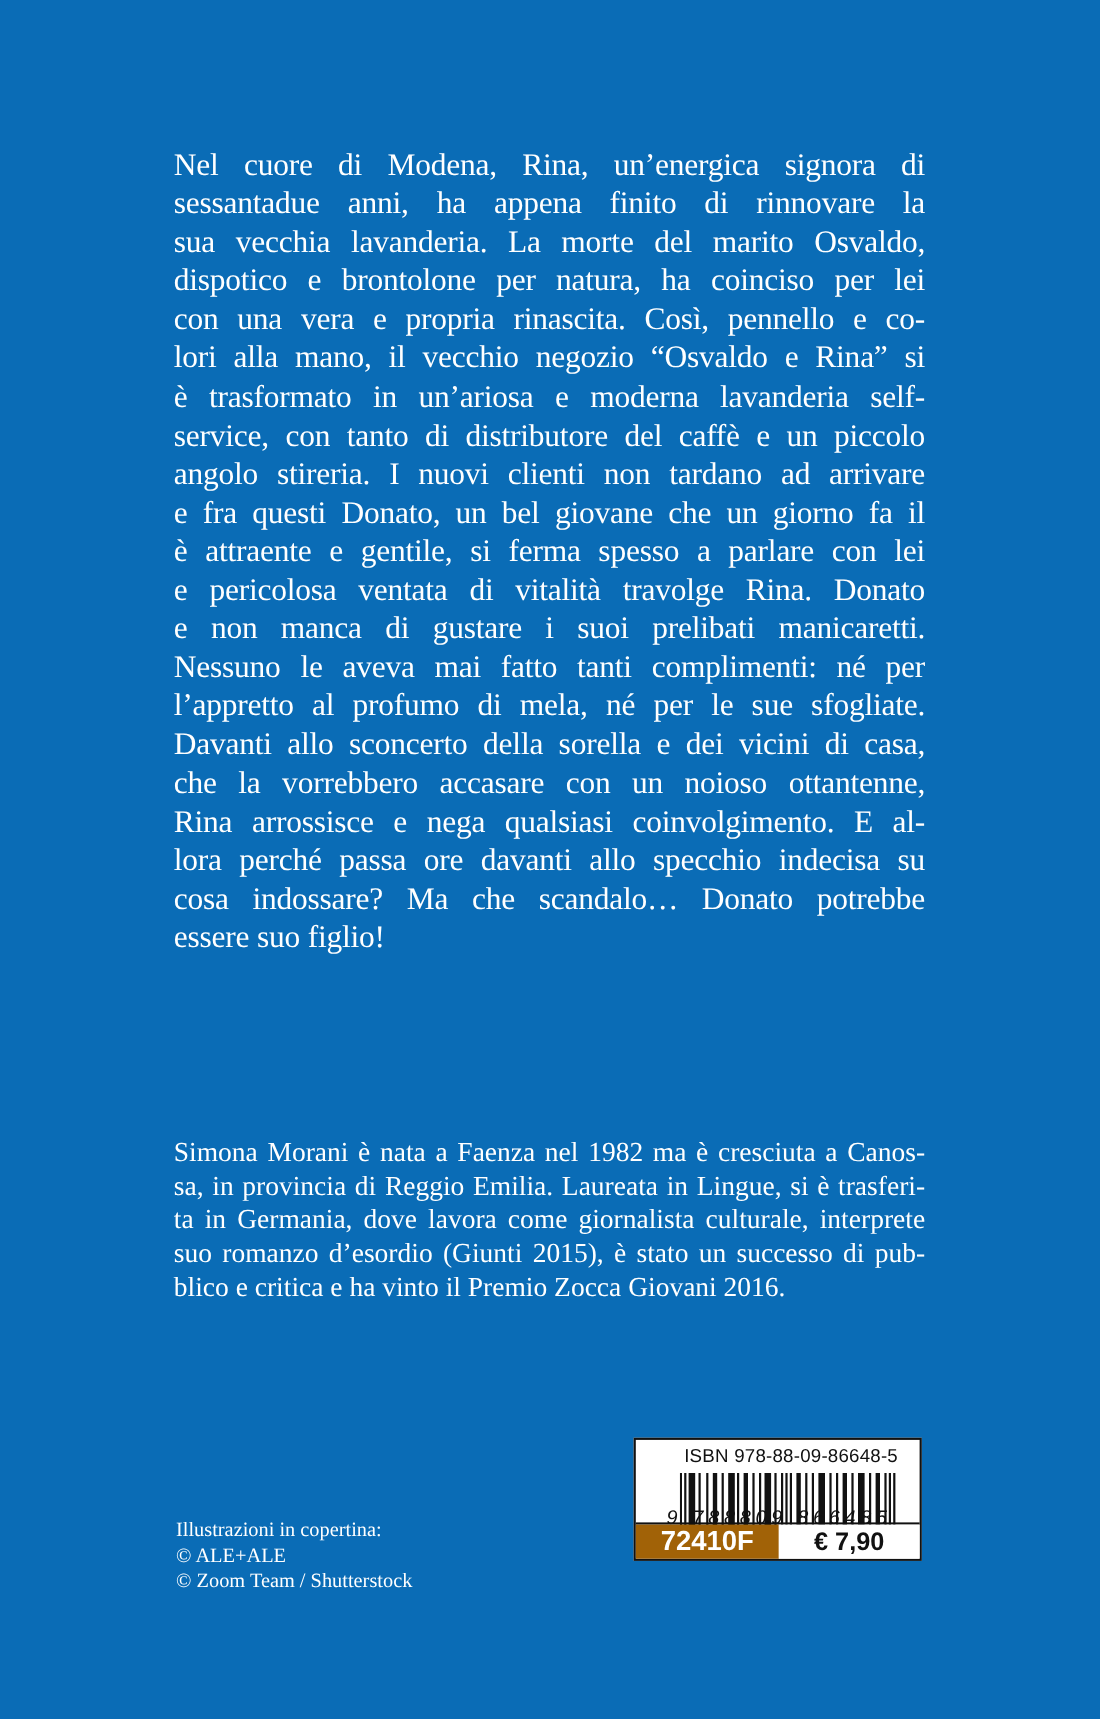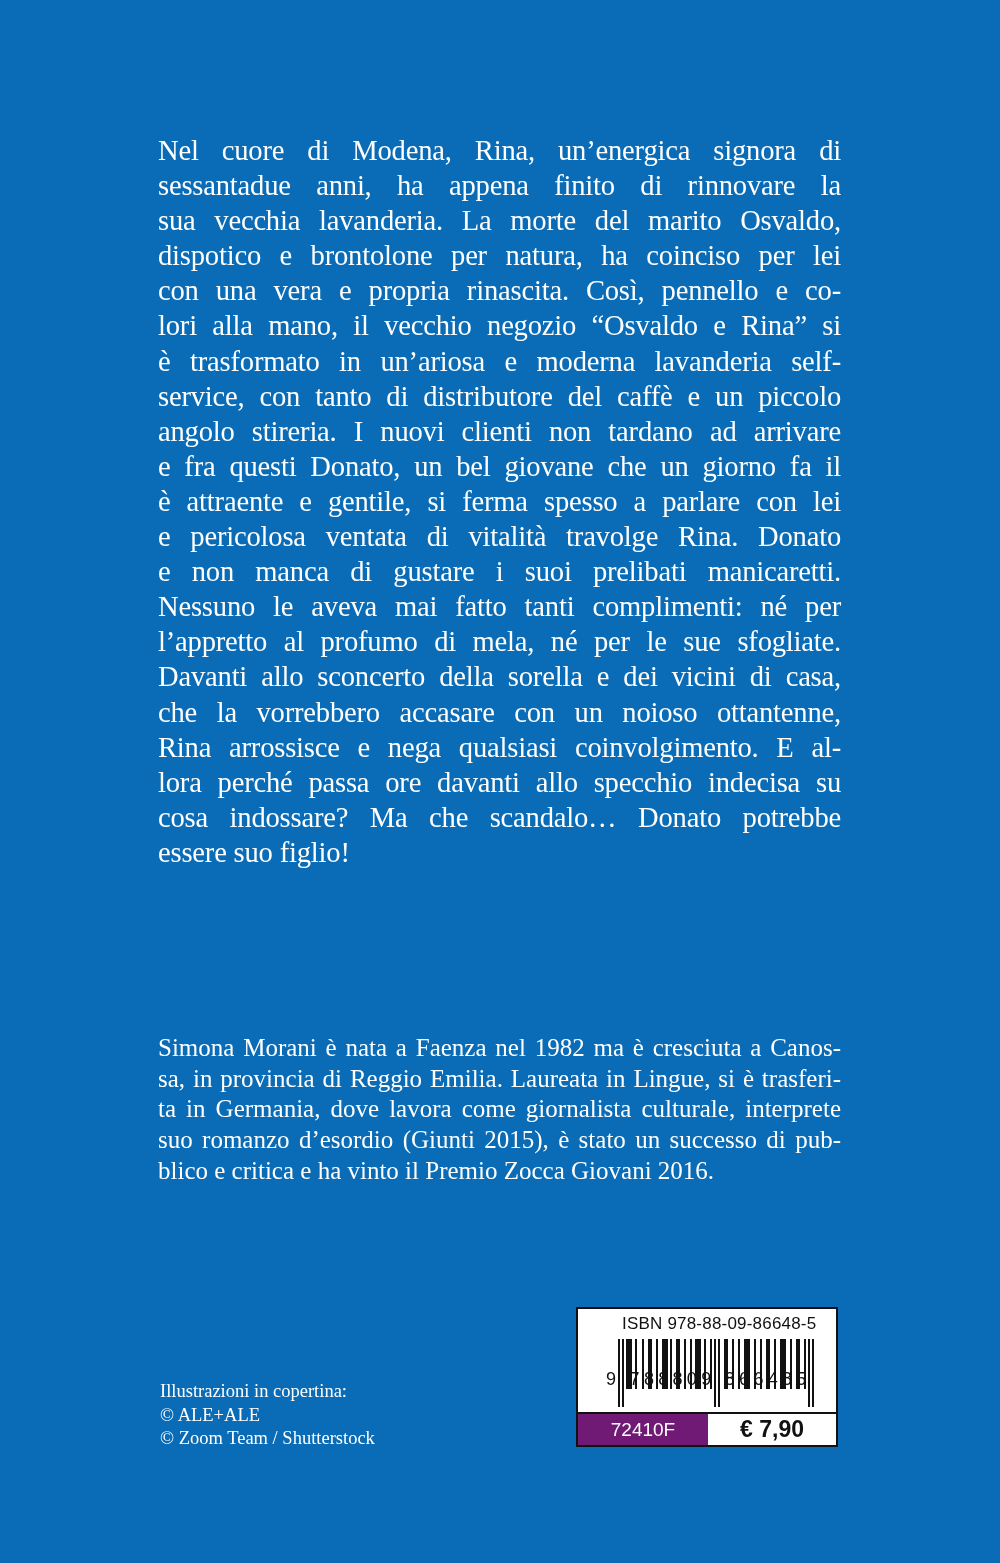--- a/index.html
+++ b/index.html
@@ -35,50 +35,51 @@
   .credits {
     position: absolute;
     left: 160px; top: 1380px;
     font-size: 18.5px;
     line-height: 23.5px;
   }
   .credits .ln { display: block; }
   .barcode-box {
     position: absolute;
     left: 576px; top: 1307px;
-    width: 262px; height: 140px;
+    width: 262px; height: 112px;
     background: #ffffff;
     border: 2px solid #111;
     box-sizing: border-box;
     font-family: "Liberation Sans", "DejaVu Sans", sans-serif;
     color: #111;
   }
   .isbn-label {
     position: absolute; left: 44px; top: 5px;
     font-size: 17px; letter-spacing: 0.2px;
   }
   .bars {
     position: absolute; left: 40px; top: 30px;
     width: 210px; height: 68px;
   }
   .ean-digits {
     position: absolute; left: 28px; top: 60px;
     font-size: 18px; letter-spacing: 4.3px;
     background: transparent;
+    font-style: italic;
   }
   .price-row {
     position: absolute; left: 0; bottom: 0;
     width: 100%; height: 33px;
     display: flex;
     border-top: 2px solid #111;
     box-sizing: border-box;
   }
   .code-cell {
-    width: 130px; background: #701a75; color: #fff;
-    font-weight: normal; font-size: 19px;
+    width: 130px; background: #a16207; color: #fff;
+    font-weight: bold; font-size: 25px;
     display: flex; align-items: center; justify-content: center;
   }
   .price-cell {
     flex: 1; background: #fff; color: #111;
     font-weight: bold; font-size: 23px;
     display: flex; align-items: center; justify-content: center;
   }
 </style>
 </head>
 <body>

